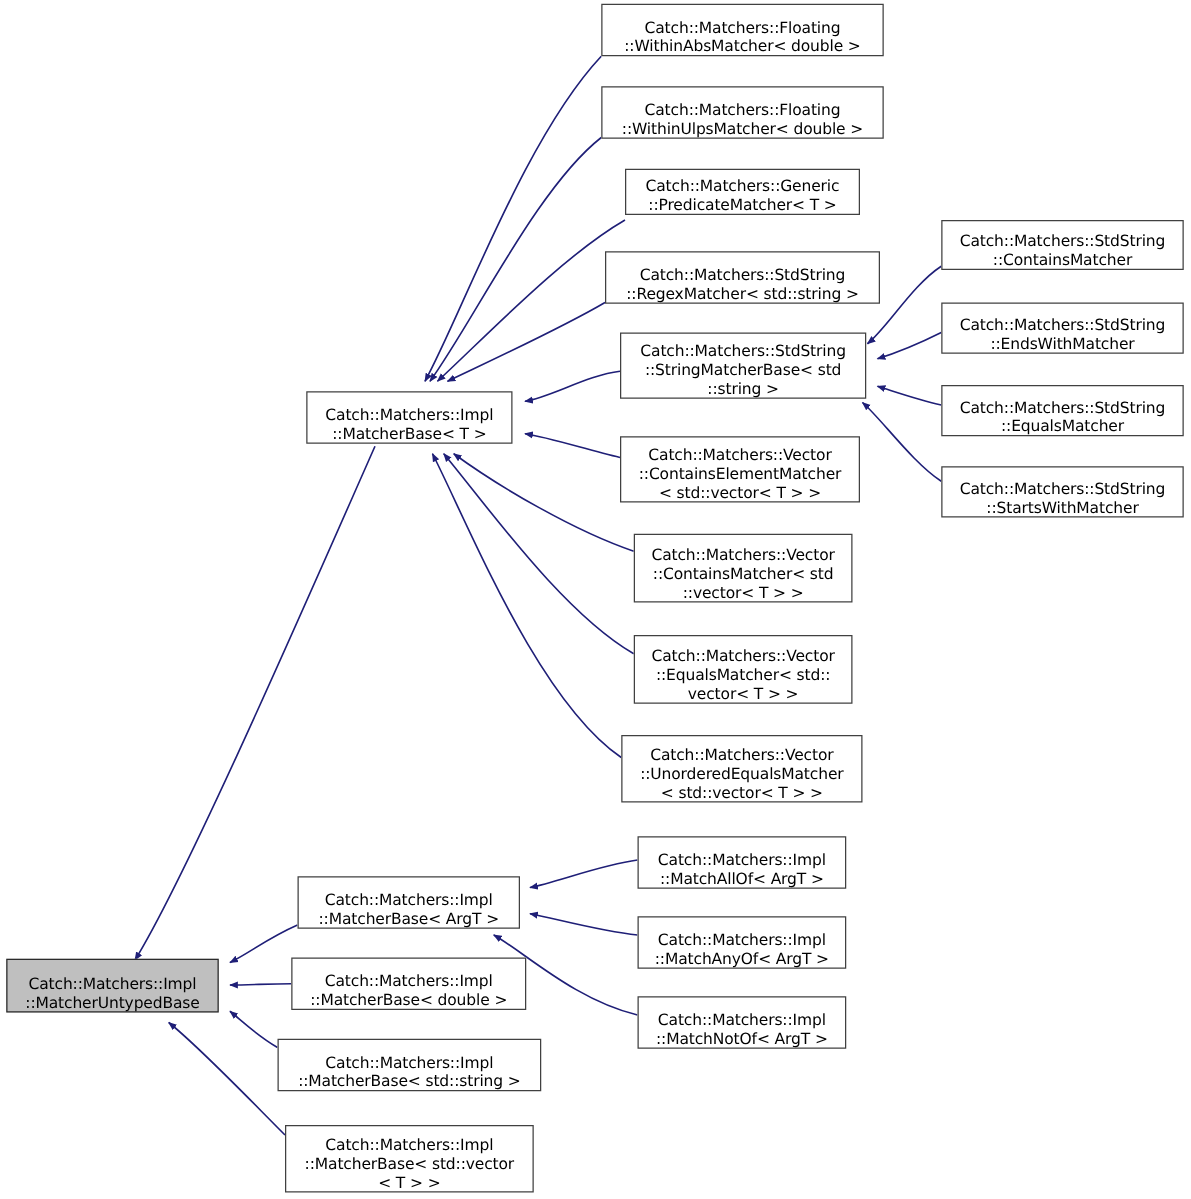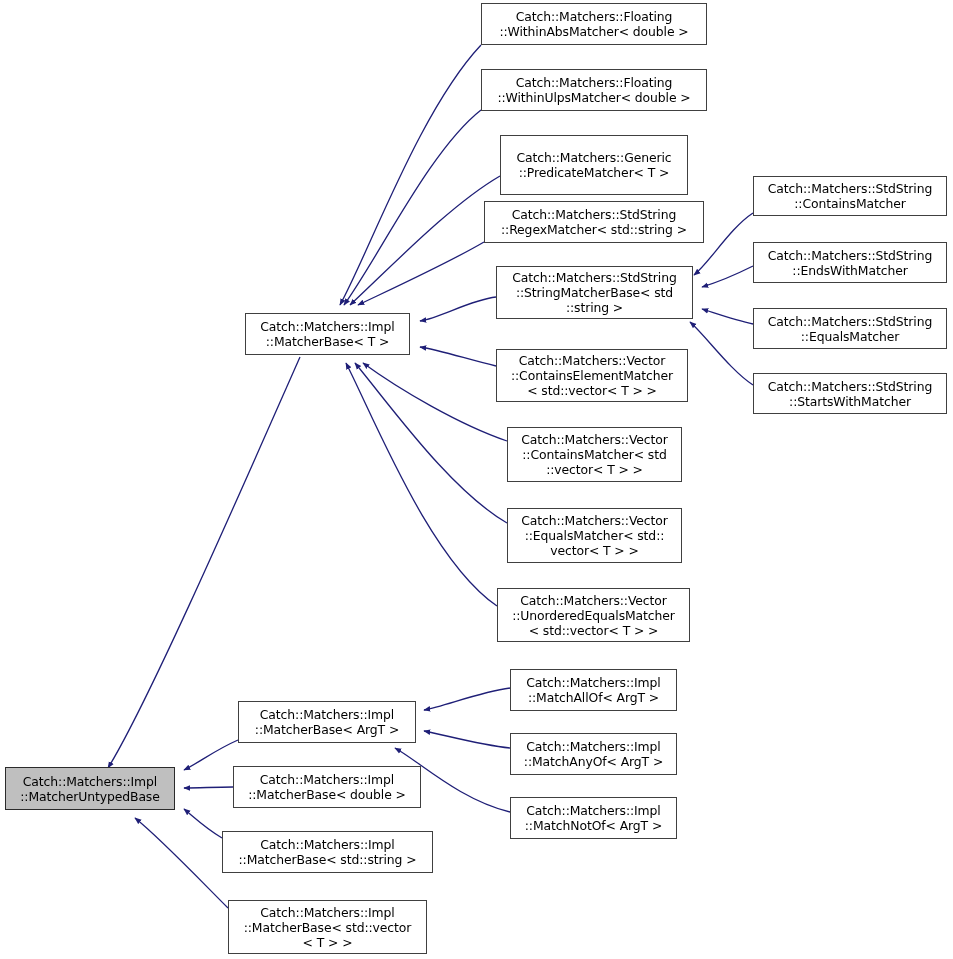--- a/index.html
+++ b/index.html
@@ -22,21 +22,21 @@
     width: 953px;
     height: 959px;
     pointer-events: none;
   }
   .node {
     position: absolute;
     box-sizing: border-box;
     border: 1px solid #404040;
     background: #ffffff;
     display: flex;
-    align-items: center;
+    align-items: flex-end;
     justify-content: center;
     text-align: center;
     color: #000000;
     font-size: 12.4px;
     line-height: 15px;
     letter-spacing: -0.1px;
     z-index: 2;
   }
   .node .label {
     display: block;
@@ -83,21 +83,21 @@
       <path d="M300,357 C250,470 150,700 108,768" fill="none" stroke="#1f1f77" stroke-width="1.3" marker-end="url(#arrowhead)"></path>
     </svg>
 <div class="node" style="left: 481px; top: 3px; width: 226px; height: 42px;">
       <span class="label">Catch::Matchers::Floating
 ::WithinAbsMatcher&lt; double &gt;</span>
     </div>
     <div class="node" style="left: 481px; top: 69px; width: 226px; height: 42px;">
       <span class="label">Catch::Matchers::Floating
 ::WithinUlpsMatcher&lt; double &gt;</span>
     </div>
-    <div class="node" style="left: 500px; top: 135px; width: 188px; height: 60px;">
+    <div class="node" style="left: 500px; top: 135px; width: 188px; height: 37px;">
       <span class="label">Catch::Matchers::Generic
 ::PredicateMatcher&lt; T &gt;</span>
     </div>
     <div class="node" style="left: 484px; top: 201px; width: 220px; height: 42px;">
       <span class="label">Catch::Matchers::StdString
 ::RegexMatcher&lt; std::string &gt;</span>
     </div>
     <div class="node" style="left: 496px; top: 266px; width: 197px; height: 53px;">
       <span class="label">Catch::Matchers::StdString
 ::StringMatcherBase&lt; std

